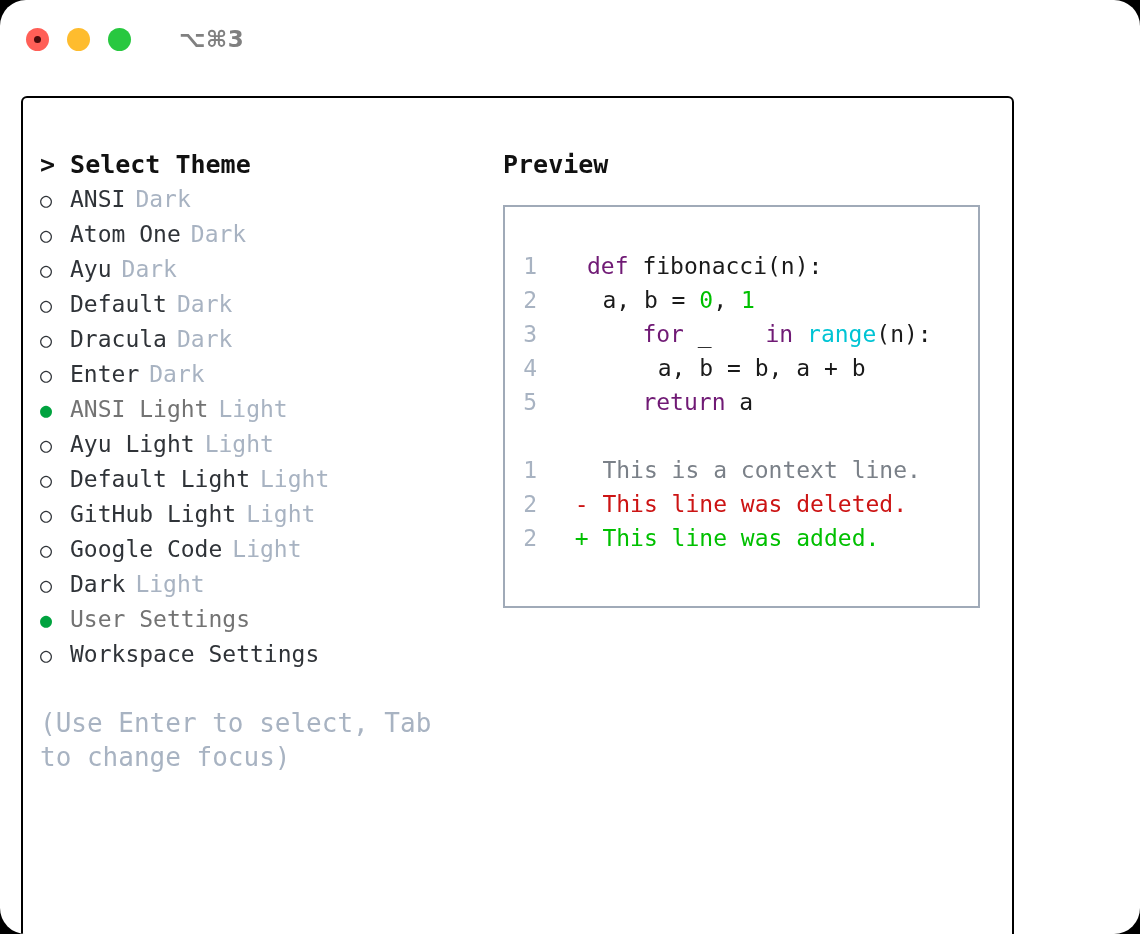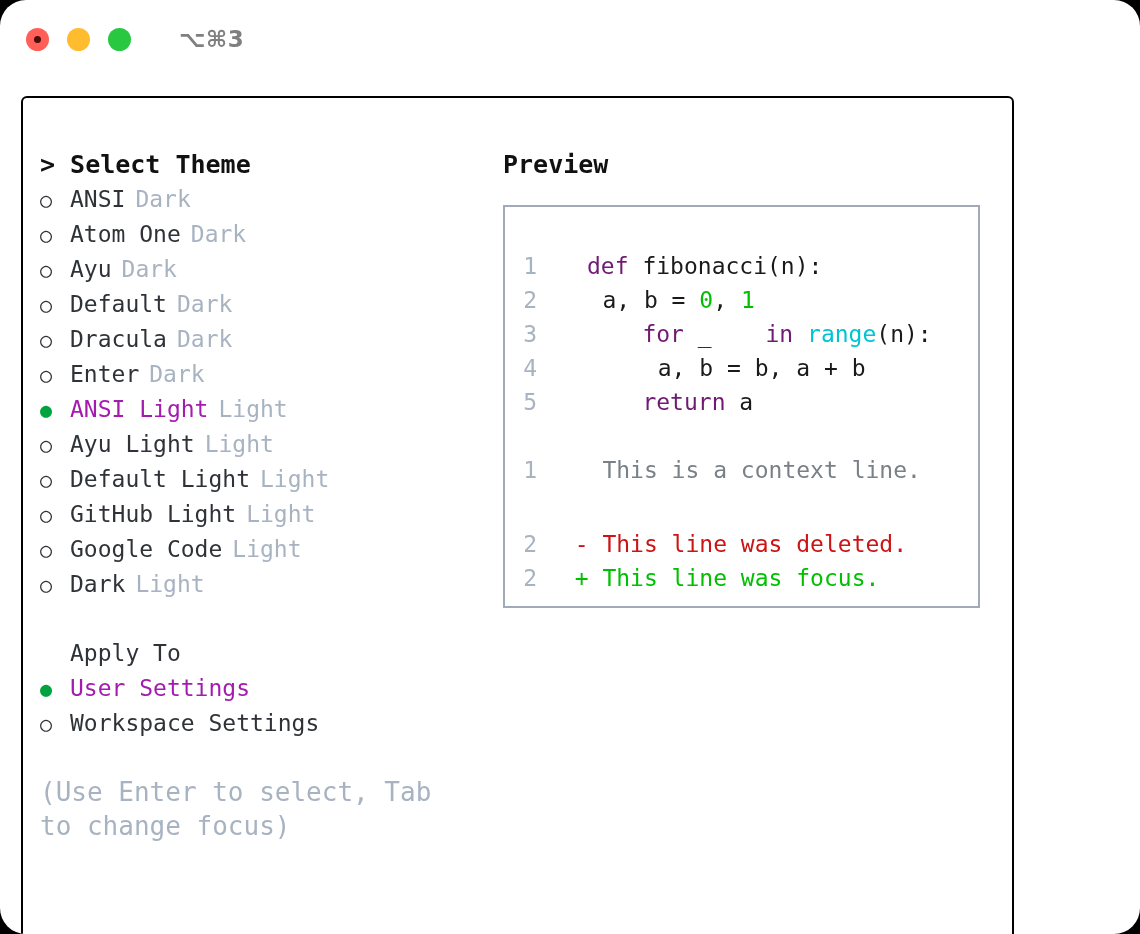--- a/index.html
+++ b/index.html
@@ -116,21 +116,21 @@
     white-space: pre;
     color: #2f3338;
   }
   .opt-bullet {
     width: 30px;
     flex: 0 0 30px;
     color: #2f3338;
     font-size: 20px;
   }
   .opt-row.selected .opt-bullet { color: #00a33f; }
-  .opt-row.selected .opt-label  { color: #a21caf; }
+  .opt-row.selected .opt-label  { color: #737373; }
   .opt-label { color: #2f3338; }
   .opt-suffix {
     color: #a8b3c2;
     padding-left: 10px;
   }
 
   .group-header {
     display: flex;
     align-items: baseline;
     font-size: 23px;
@@ -183,21 +183,21 @@
     box-sizing: border-box;
   }
   .code-text { color: #1a1a1a; }
   .tok-kw   { color: #701a75; margin-left: 40px; }
   .tok-fn   { color: #00c4d4; margin-top: 12px; }
   .tok-num  { color: #00c000; }
   .tok-plain{ color: #1a1a1a; text-align: right; }
 
   .diff-gap { height: 34px; }
   .diff-ctx { color: #7a8088; }
-  .diff-del { color: #cc1414; margin-top: 40px; }
+  .diff-del { color: #cc1414; }
   .diff-add { color: #00c000; }
 </style>
 </head>
 <body>
 
 <div class="window">
 
   <div class="titlebar">
     <div class="lights">
       <div class="light red">
@@ -224,24 +224,20 @@
             <div class="opt-row"><span class="opt-bullet">○</span><span class="opt-label">Dracula</span><span class="opt-suffix">Dark</span></div>
             <div class="opt-row"><span class="opt-bullet">○</span><span class="opt-label">Enter</span><span class="opt-suffix">Dark</span></div>
             <div class="opt-row selected"><span class="opt-bullet">●</span><span class="opt-label">ANSI Light</span><span class="opt-suffix">Light</span></div>
             <div class="opt-row"><span class="opt-bullet">○</span><span class="opt-label">Ayu Light</span><span class="opt-suffix">Light</span></div>
             <div class="opt-row"><span class="opt-bullet">○</span><span class="opt-label">Default Light</span><span class="opt-suffix">Light</span></div>
             <div class="opt-row"><span class="opt-bullet">○</span><span class="opt-label">GitHub Light</span><span class="opt-suffix">Light</span></div>
             <div class="opt-row"><span class="opt-bullet">○</span><span class="opt-label">Google Code</span><span class="opt-suffix">Light</span></div>
             <div class="opt-row"><span class="opt-bullet">○</span><span class="opt-label">Dark</span><span class="opt-suffix">Light</span></div>
           </div>
 
-        <div class="group-header">
-          <span class="opt-bullet">○</span>
-          <span class="opt-label">Apply To</span>
-        </div>
 
         <div class="opt-list" id="apply-options">
             <div class="opt-row selected"><span class="opt-bullet">●</span><span class="opt-label">User Settings</span></div>
             <div class="opt-row"><span class="opt-bullet">○</span><span class="opt-label">Workspace Settings</span></div>
           </div>
 
         <div class="hint">(Use Enter to select, Tab to change focus)</div>
       </div>
 
       <div class="col-right">
@@ -252,20 +248,20 @@
               <div class="code-line"><span class="lineno">1</span><span class="code-text"><span class="tok-kw">def </span><span class="tok-plain">fibonacci(n):</span></span></div>
               <div class="code-line"><span class="lineno">2</span><span class="code-text"><span class="tok-plain">    a, b = </span><span class="tok-num">0</span><span class="tok-plain">, </span><span class="tok-num">1</span></span></div>
               <div class="code-line"><span class="lineno">3</span><span class="code-text"><span class="tok-plain">    </span><span class="tok-kw">for</span><span class="tok-plain"> _ </span><span class="tok-kw">in</span><span class="tok-plain"> </span><span class="tok-fn">range</span><span class="tok-plain">(n):</span></span></div>
               <div class="code-line"><span class="lineno">4</span><span class="code-text"><span class="tok-plain">        a, b = b, a + b</span></span></div>
               <div class="code-line"><span class="lineno">5</span><span class="code-text"><span class="tok-plain">    </span><span class="tok-kw">return</span><span class="tok-plain"> a</span></span></div>
             </div>
           <div class="diff-gap"></div>
           <div id="diff-block">
               <div class="code-line"><span class="lineno">1</span><span class="diff-ctx">    This is a context line.</span></div>
               <div class="code-line"><span class="lineno">2</span><span class="diff-del">  - This line was deleted.</span></div>
-              <div class="code-line"><span class="lineno">2</span><span class="diff-add">  + This line was focus.</span></div>
+              <div class="code-line"><span class="lineno">2</span><span class="diff-add">  + This line was added.</span></div>
             </div>
         </div>
       </div>
 
     </div>
   </div>
 </div>
 
 </body></html>

